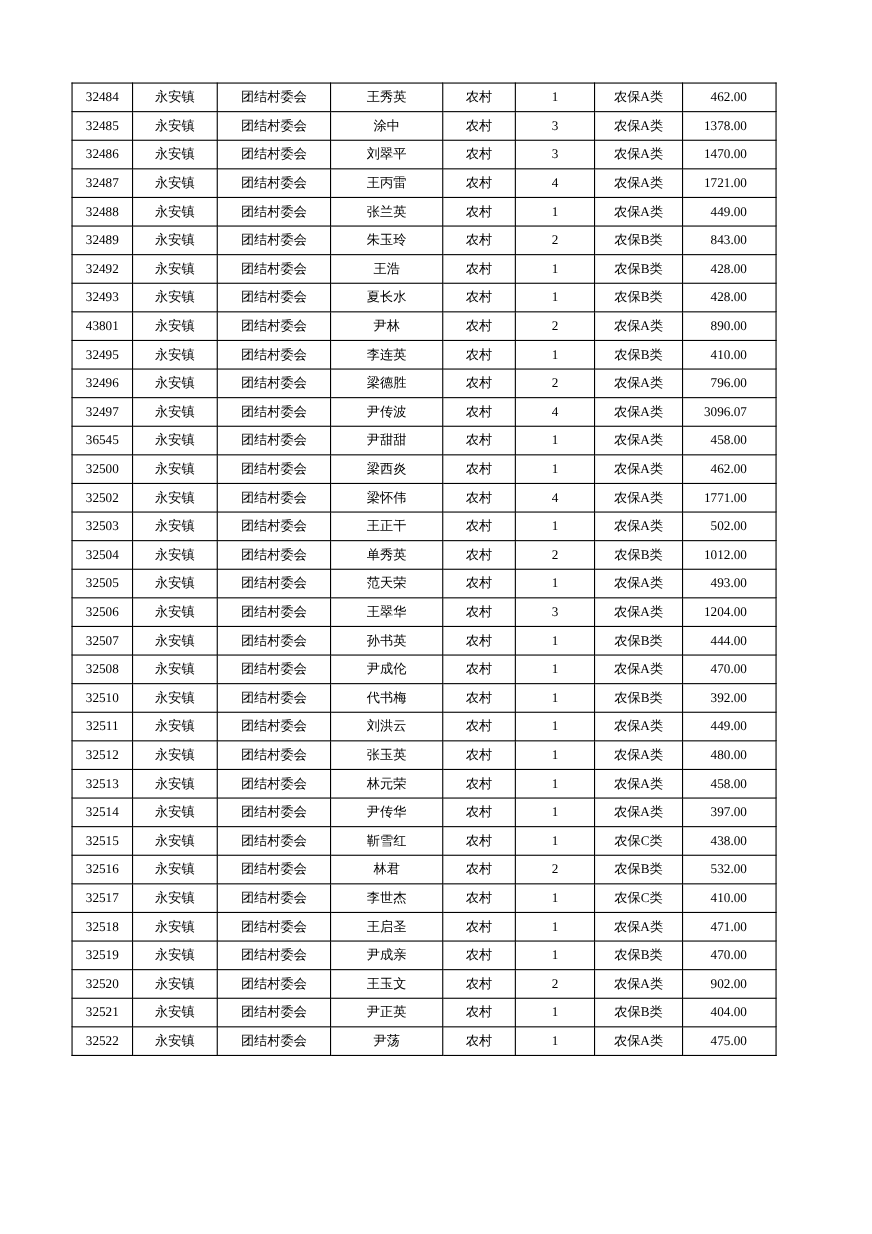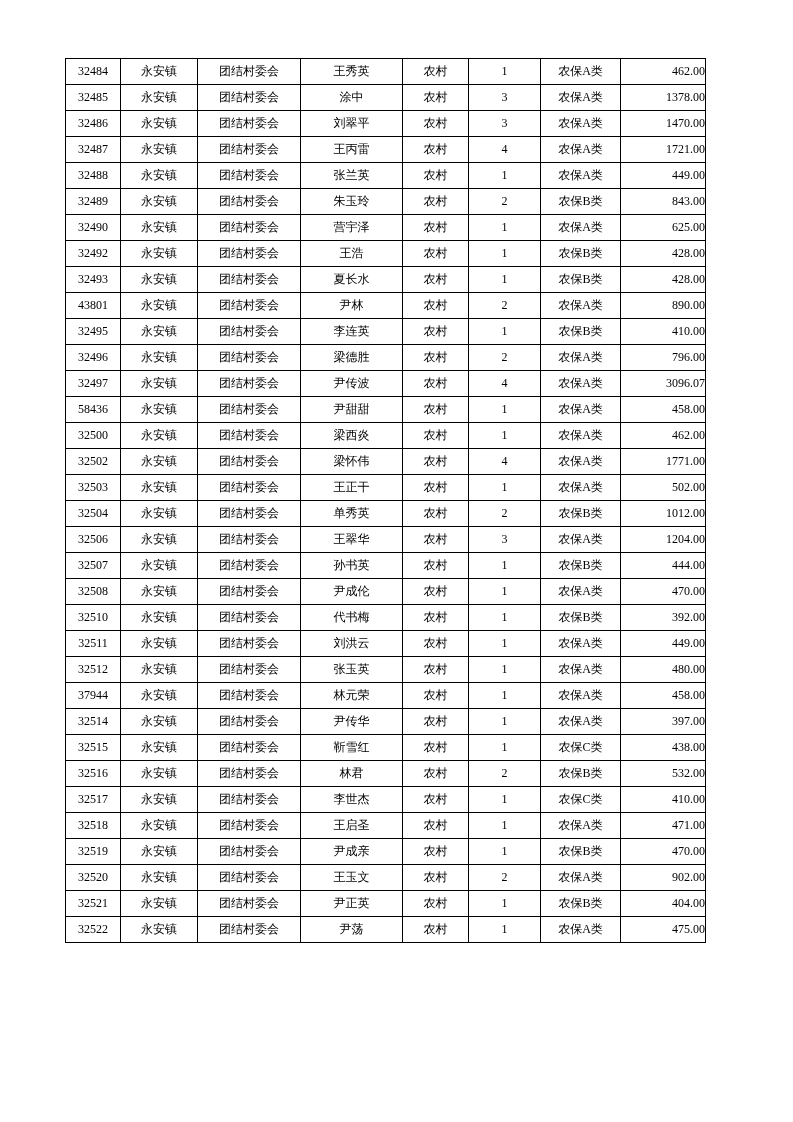--- a/index.html
+++ b/index.html
@@ -10,38 +10,39 @@
     width: 793px;
     height: 1122px;
     background: #ffffff;
     position: relative;
     font-family: "Liberation Serif", "DejaVu Serif", serif;
     color: #000;
   }
   .sheet-table {
     position: absolute;
     left: 65px;
-    top: 58px;
+    top: 75px;
     width: 640px;
     border-collapse: collapse;
     table-layout: fixed;
   }
   .sheet-table td {
     border: 1px solid #000;
     height: 25px;
     font-size: 12px;
     line-height: 25px;
     text-align: center;
     padding: 0;
     overflow: hidden;
     white-space: nowrap;
     box-sizing: border-box;
   }
   .sheet-table td.col-amount {
     text-align: right;
+    padding-right: 26px;
   }
 </style>
 </head>
 <body>
 
 <table class="sheet-table">
   <colgroup>
     <col style="width:55px">
     <col style="width:77px">
     <col style="width:103px">
@@ -106,30 +107,20 @@
         <td class="col-row-id">32489</td>
         <td class="col-town">永安镇</td>
         <td class="col-village">团结村委会</td>
         <td class="col-person-name">朱玉玲</td>
         <td class="col-residence-type">农村</td>
         <td class="col-person-count">2</td>
         <td class="col-insurance-category">农保B类</td>
         <td class="col-amount">843.00</td>
       </tr>
       <tr>
-        <td class="col-row-id">32490</td>
-        <td class="col-town">永安镇</td>
-        <td class="col-village">团结村委会</td>
-        <td class="col-person-name">营宇泽</td>
-        <td class="col-residence-type">农村</td>
-        <td class="col-person-count">1</td>
-        <td class="col-insurance-category">农保A类</td>
-        <td class="col-amount">625.00</td>
-      </tr>
-      <tr>
         <td class="col-row-id">32492</td>
         <td class="col-town">永安镇</td>
         <td class="col-village">团结村委会</td>
         <td class="col-person-name">王浩</td>
         <td class="col-residence-type">农村</td>
         <td class="col-person-count">1</td>
         <td class="col-insurance-category">农保B类</td>
         <td class="col-amount">428.00</td>
       </tr>
       <tr>
@@ -176,21 +167,21 @@
         <td class="col-row-id">32497</td>
         <td class="col-town">永安镇</td>
         <td class="col-village">团结村委会</td>
         <td class="col-person-name">尹传波</td>
         <td class="col-residence-type">农村</td>
         <td class="col-person-count">4</td>
         <td class="col-insurance-category">农保A类</td>
         <td class="col-amount">3096.07</td>
       </tr>
       <tr>
-        <td class="col-row-id">58436</td>
+        <td class="col-row-id">36545</td>
         <td class="col-town">永安镇</td>
         <td class="col-village">团结村委会</td>
         <td class="col-person-name">尹甜甜</td>
         <td class="col-residence-type">农村</td>
         <td class="col-person-count">1</td>
         <td class="col-insurance-category">农保A类</td>
         <td class="col-amount">458.00</td>
       </tr>
       <tr>
         <td class="col-row-id">32500</td>
@@ -226,20 +217,30 @@
         <td class="col-row-id">32504</td>
         <td class="col-town">永安镇</td>
         <td class="col-village">团结村委会</td>
         <td class="col-person-name">单秀英</td>
         <td class="col-residence-type">农村</td>
         <td class="col-person-count">2</td>
         <td class="col-insurance-category">农保B类</td>
         <td class="col-amount">1012.00</td>
       </tr>
       <tr>
+        <td class="col-row-id">32505</td>
+        <td class="col-town">永安镇</td>
+        <td class="col-village">团结村委会</td>
+        <td class="col-person-name">范天荣</td>
+        <td class="col-residence-type">农村</td>
+        <td class="col-person-count">1</td>
+        <td class="col-insurance-category">农保A类</td>
+        <td class="col-amount">493.00</td>
+      </tr>
+      <tr>
         <td class="col-row-id">32506</td>
         <td class="col-town">永安镇</td>
         <td class="col-village">团结村委会</td>
         <td class="col-person-name">王翠华</td>
         <td class="col-residence-type">农村</td>
         <td class="col-person-count">3</td>
         <td class="col-insurance-category">农保A类</td>
         <td class="col-amount">1204.00</td>
       </tr>
       <tr>
@@ -286,21 +287,21 @@
         <td class="col-row-id">32512</td>
         <td class="col-town">永安镇</td>
         <td class="col-village">团结村委会</td>
         <td class="col-person-name">张玉英</td>
         <td class="col-residence-type">农村</td>
         <td class="col-person-count">1</td>
         <td class="col-insurance-category">农保A类</td>
         <td class="col-amount">480.00</td>
       </tr>
       <tr>
-        <td class="col-row-id">37944</td>
+        <td class="col-row-id">32513</td>
         <td class="col-town">永安镇</td>
         <td class="col-village">团结村委会</td>
         <td class="col-person-name">林元荣</td>
         <td class="col-residence-type">农村</td>
         <td class="col-person-count">1</td>
         <td class="col-insurance-category">农保A类</td>
         <td class="col-amount">458.00</td>
       </tr>
       <tr>
         <td class="col-row-id">32514</td>

